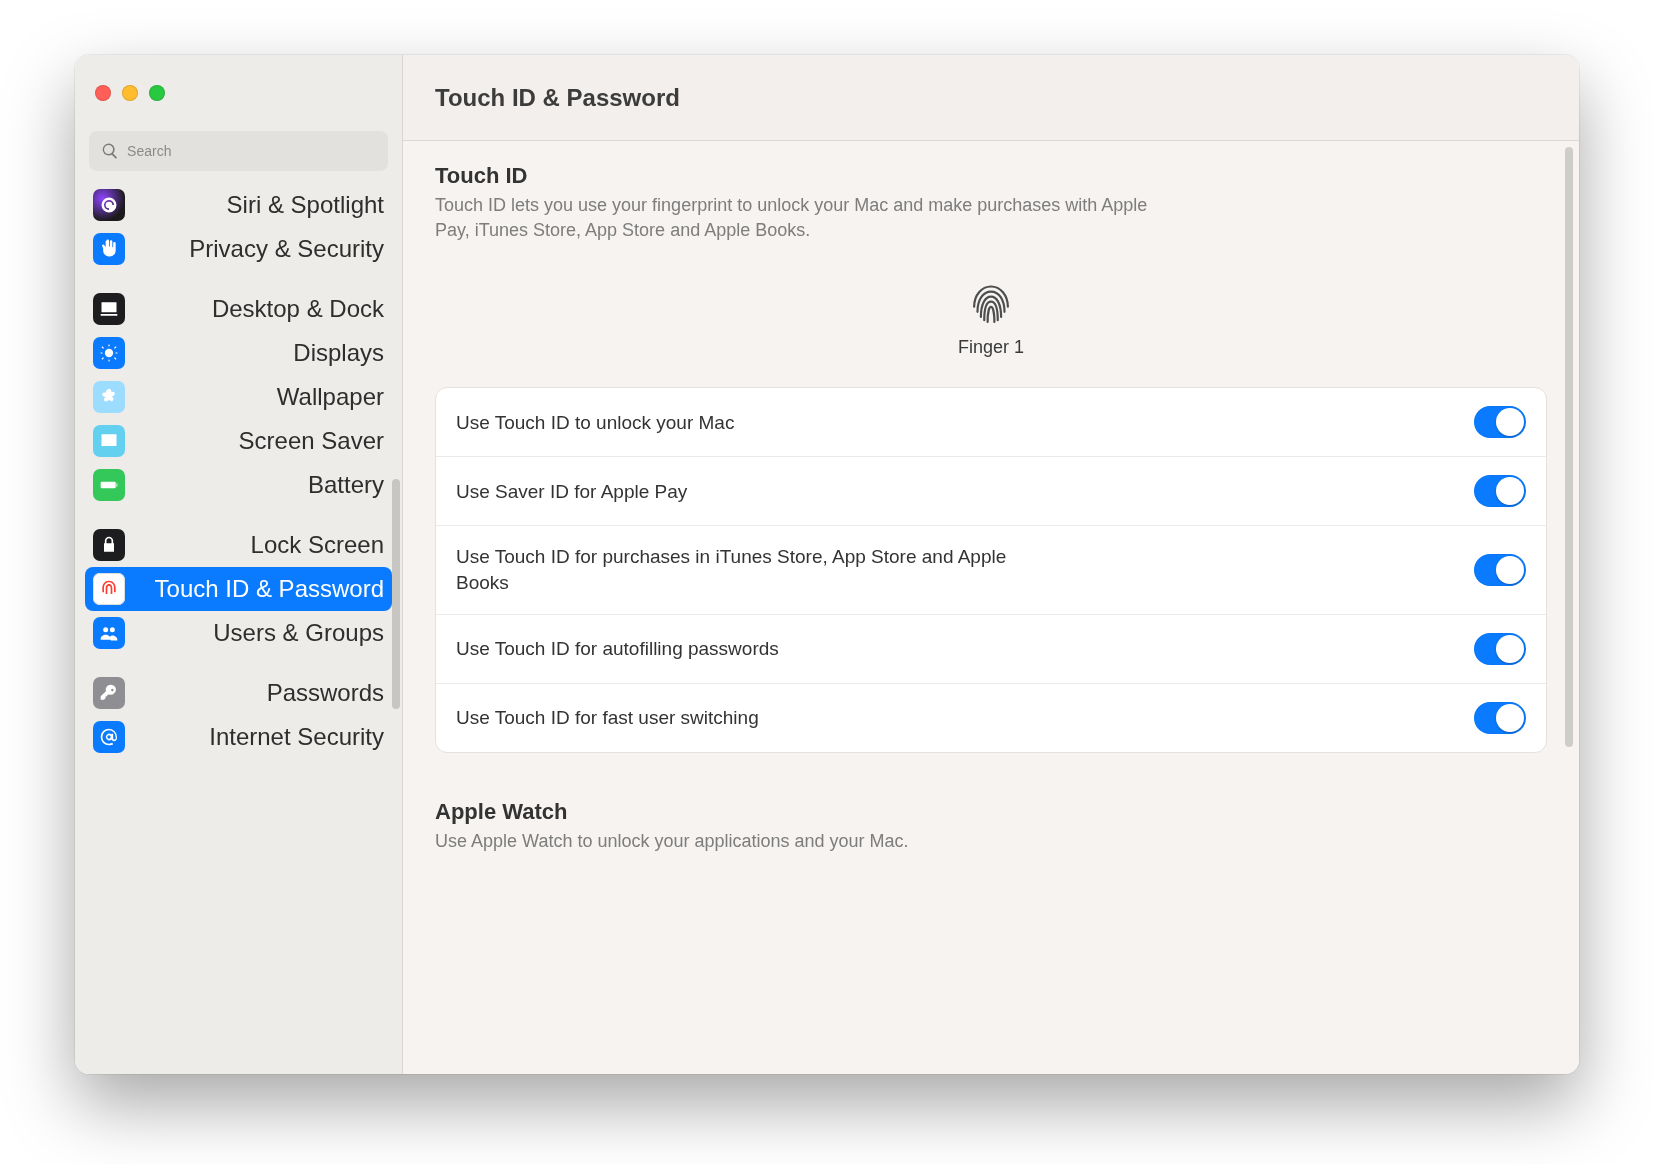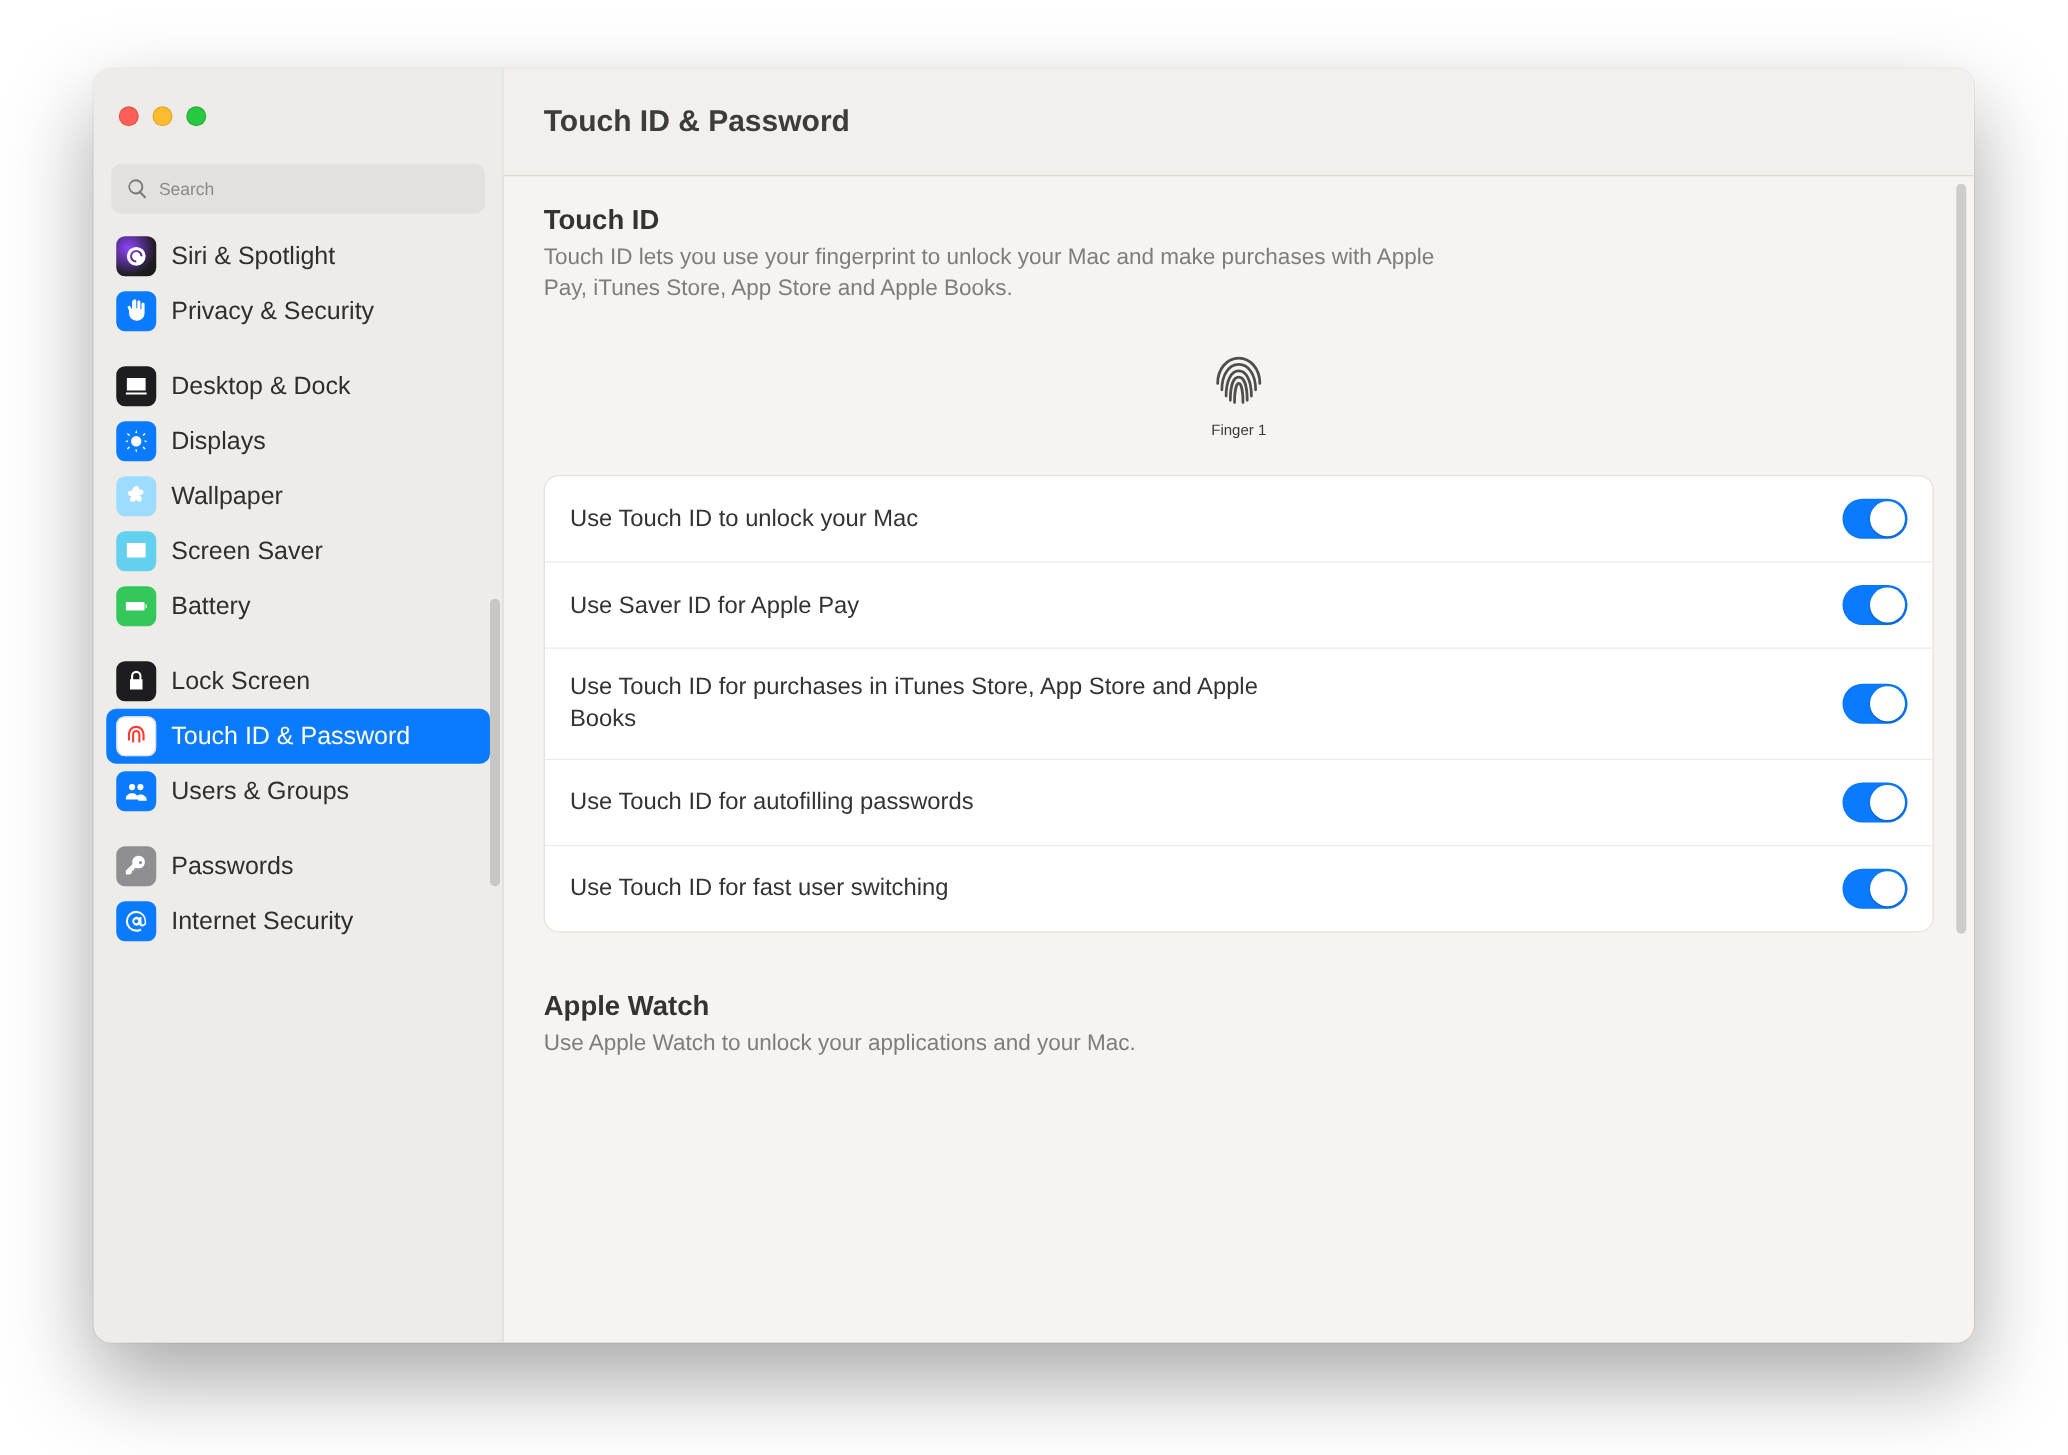--- a/index.html
+++ b/index.html
@@ -70,23 +70,24 @@
     overflow-y:hidden;
     padding: 4px 10px 12px 10px;
     position: relative;
   }
   .nav-group { margin-top: 16px; }
   .nav-group:first-child { margin-top: 0; }
   .nav-item {
     display:flex; align-items:center; gap:12px;
     height:44px; padding:0 8px;
     border-radius:8px;
-    font-size:20px;
+    font-size:24px;
     color:#2e2e2e;
     cursor: default;
+    justify-content: space-between;
   }
   .nav-item.selected {
     background:#0a7bff;
     color:#ffffff;
   }
   .nav-icon {
     width:32px; height:32px; border-radius:7px;
     display:flex; align-items:center; justify-content:center;
     color:#fff; font-size:18px;
     flex-shrink:0;
@@ -122,21 +123,21 @@
     margin: 30px 0 24px 0;
   }
   .fp {
     display:flex; flex-direction:column; align-items:center; gap:10px;
   }
   .fp-circle {
     width:54px; height:54px; border-radius:50%;
     display:flex; align-items:center; justify-content:center;
   }
   .fp-add { background:#e1dfdc; }
-  .fp-label { font-size:12px; color:#3a3a3a; }
+  .fp-label { font-size:18px; color:#3a3a3a; }
   .fp svg .fpline { fill:none; stroke:#4e4e4e; stroke-width:2.6; stroke-linecap:round; }
 
   .panel {
     background:#fff; border:1px solid #e4e1de; border-radius:12px;
     overflow:hidden;
     margin-top:29px;
   }
   .row {
     display:flex; align-items:center; justify-content:space-between;
     padding:18px 20px;

